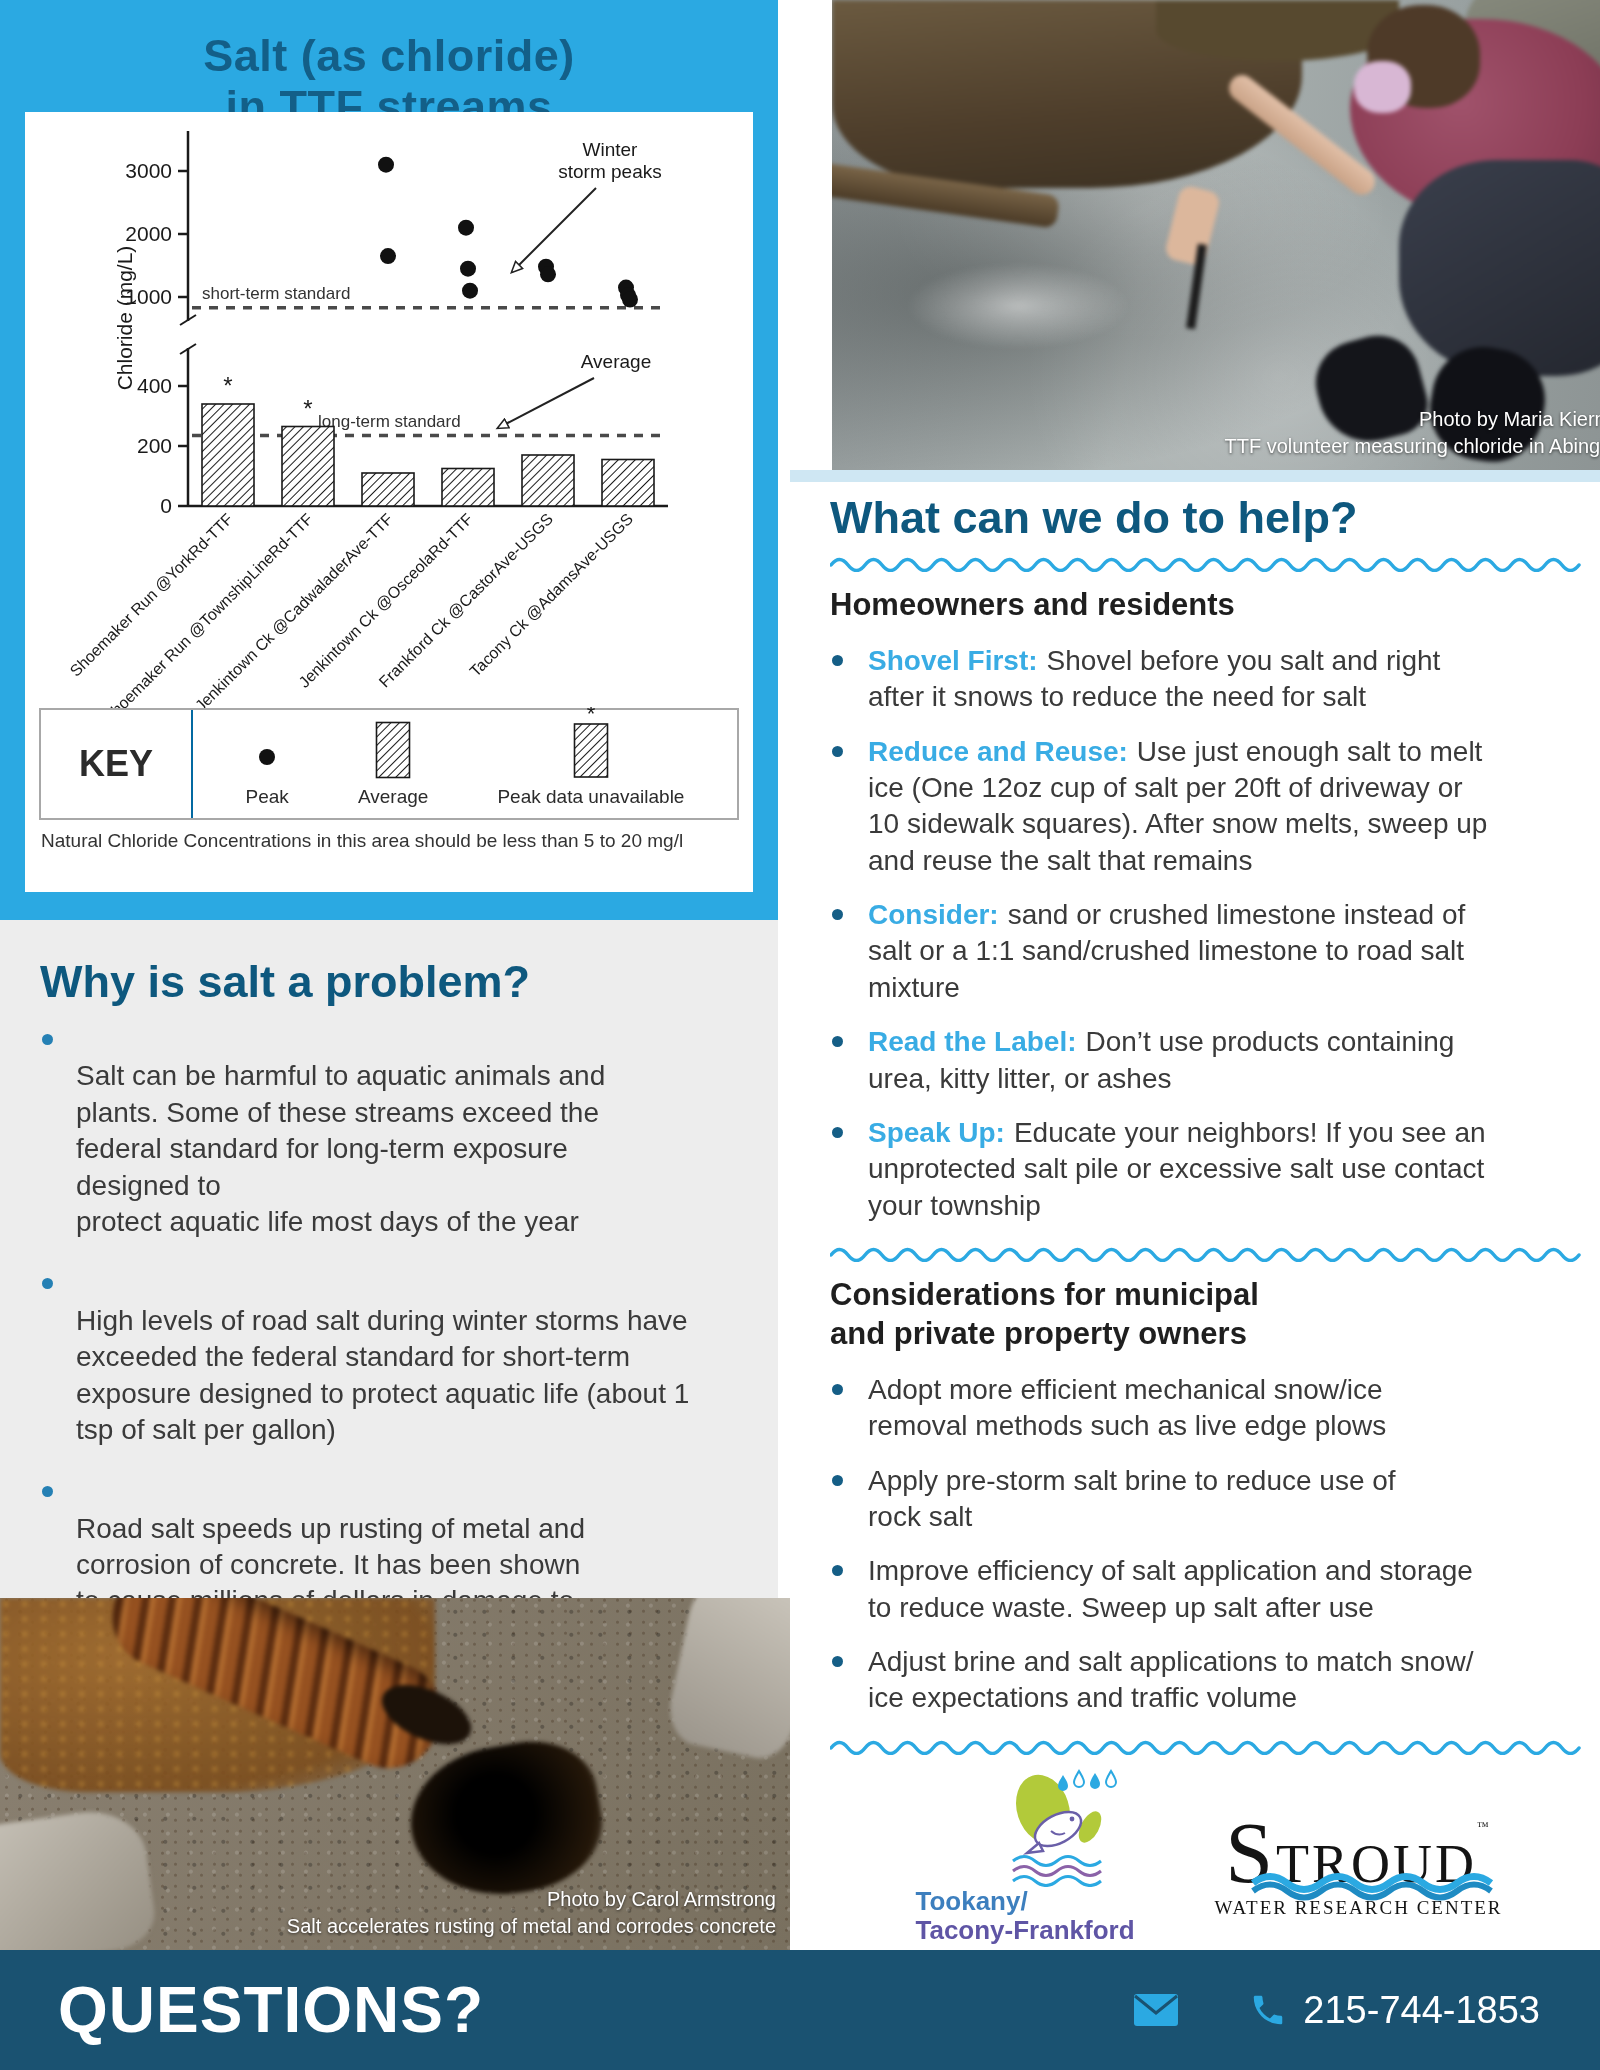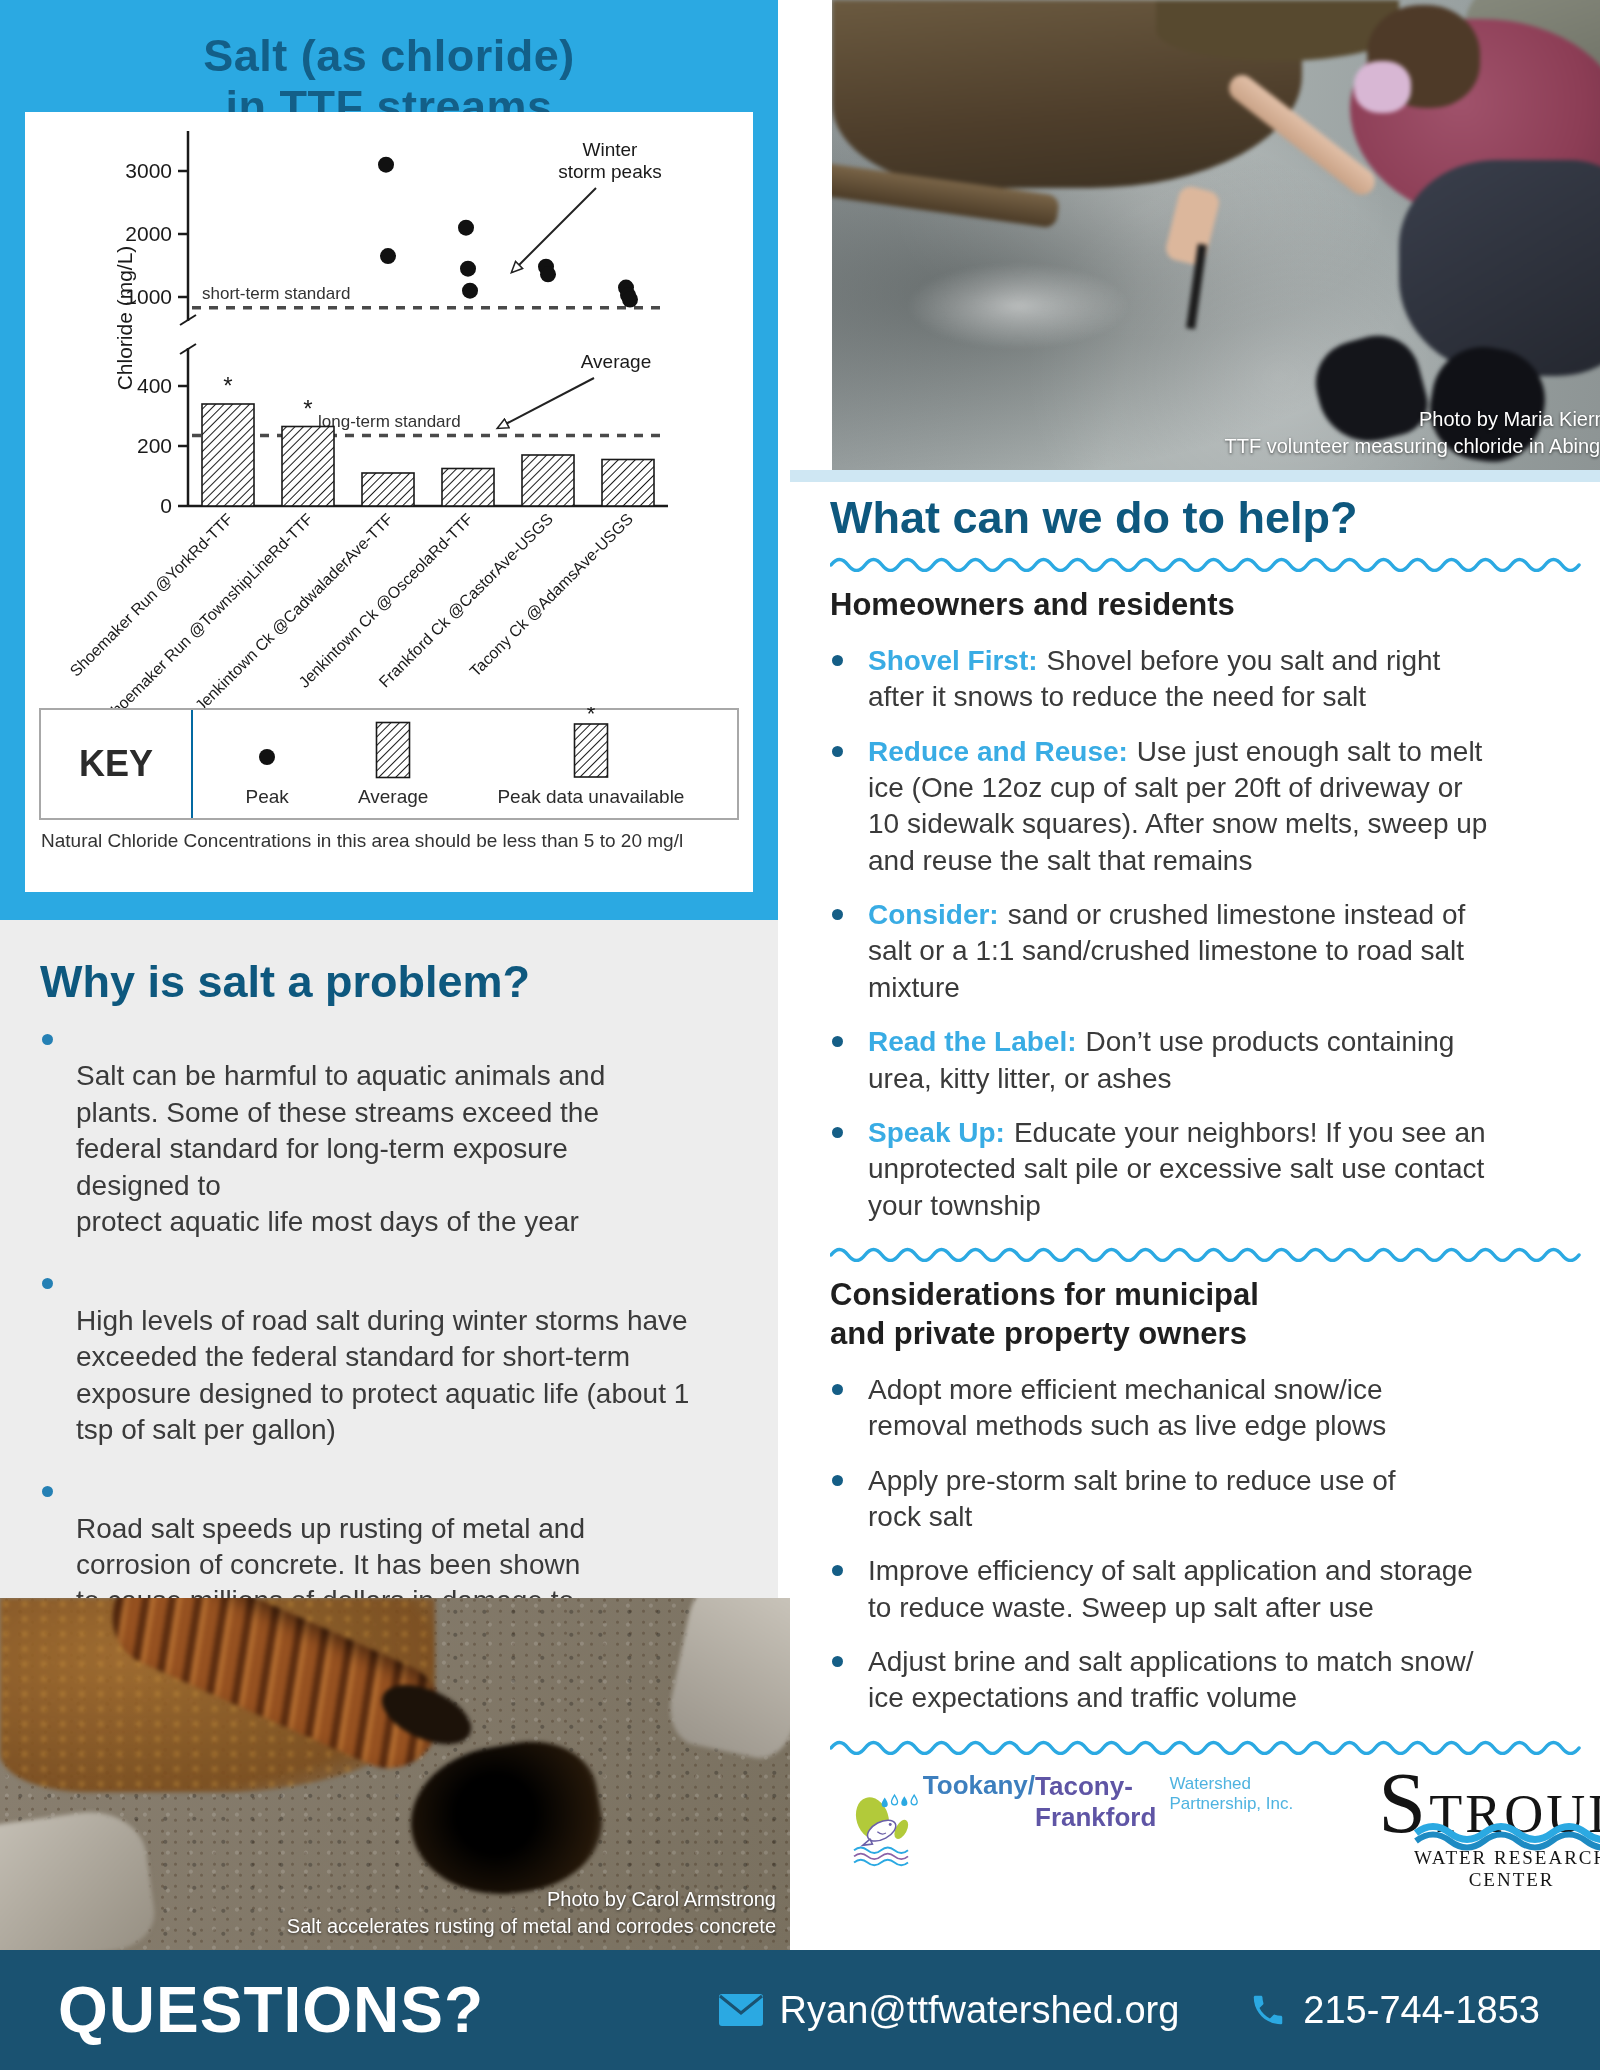--- a/index.html
+++ b/index.html
@@ -95,21 +95,21 @@
   svg.wave{display:block;margin:6px 0 10px;}
   svg.wave path{fill:none;stroke:#2BA9E2;stroke-width:3.5;stroke-linecap:round;}
   .subheading{font-size:31px;font-weight:bold;color:#1F1F1F;margin:14px 0 18px;white-space:pre-line;line-height:1.25;}
   .rb{position:relative;padding-left:38px;margin:0 0 18px;font-size:28px;line-height:1.3;
       color:#3A3A3A;}
   .rb .txt{white-space:pre-line;}
   .lead{color:#39ACE4;font-weight:bold;margin-right:9px;}
 
   
   .logos{display:flex;justify-content:center;align-items:center;gap:80px;margin-top:14px;}
-  .ttf-logo{display:flex;align-items:flex-start;}
+  .ttf-logo{display:flex;flex-direction:column;align-items:flex-start;}
   .ttf-graphic{align-self:center;margin-left:70px;}
   .ttf-l1{font-size:26px;font-weight:bold;color:#3D7FBE;line-height:1.1;}
   .ttf-l2{font-size:26px;font-weight:bold;color:#5F55A5;line-height:1.2;}
   .ttf-l3{font-size:17px;color:#4FB3E0;margin-top:3px;}
   .stroud-logo{position:relative;text-align:center;font-family:"Liberation Serif", serif;color:#141414;}
   .stroud-word{display:flex;align-items:baseline;justify-content:center;letter-spacing:3px;}
   .stroud-s{font-size:86px;line-height:.8;}
   .stroud-rest{font-size:54px;}
   .stroud-tm{font-size:12px;align-self:flex-start;}
   .stroud-wave{position:absolute;left:34px;top:50px;}
@@ -395,21 +395,20 @@
   </div>
 
   <div class="footer">
     <div class="questions">QUESTIONS?</div>
     <div class="contact">
       <div class="contact-item">
         <svg width="46" height="34">
           <rect x="1" y="1" width="44" height="32" rx="3" fill="#2BA9E2"></rect>
           <path d="M2,3 L23,20 L44,3" fill="none" stroke="#1A5271" stroke-width="3"></path>
         </svg>
-        <span>Ryan@ttfwatershed.org</span>
       </div>
       <div class="contact-item">
         <svg width="38" height="38" viewBox="0 0 24 24">
           <path fill="#2BA9E2" d="M6.6,10.8c1.4,2.8 3.8,5.1 6.6,6.6l2.2-2.2c0.3-0.3 0.7-0.4 1-0.2 1.1,0.4 2.3,0.6 3.6,0.6 0.6,0 1,0.4 1,1V20c0,0.6-0.4,1-1,1C10.6,21 3,13.4 3,4c0-0.6 0.4-1 1-1h3.5c0.6,0 1,0.4 1,1 0,1.2 0.2,2.4 0.6,3.6 0.1,0.3 0,0.7-0.2,1L6.6,10.8z"></path>
         </svg>
         <span>215-744-1853</span>
       </div>
     </div>
   </div>
 

